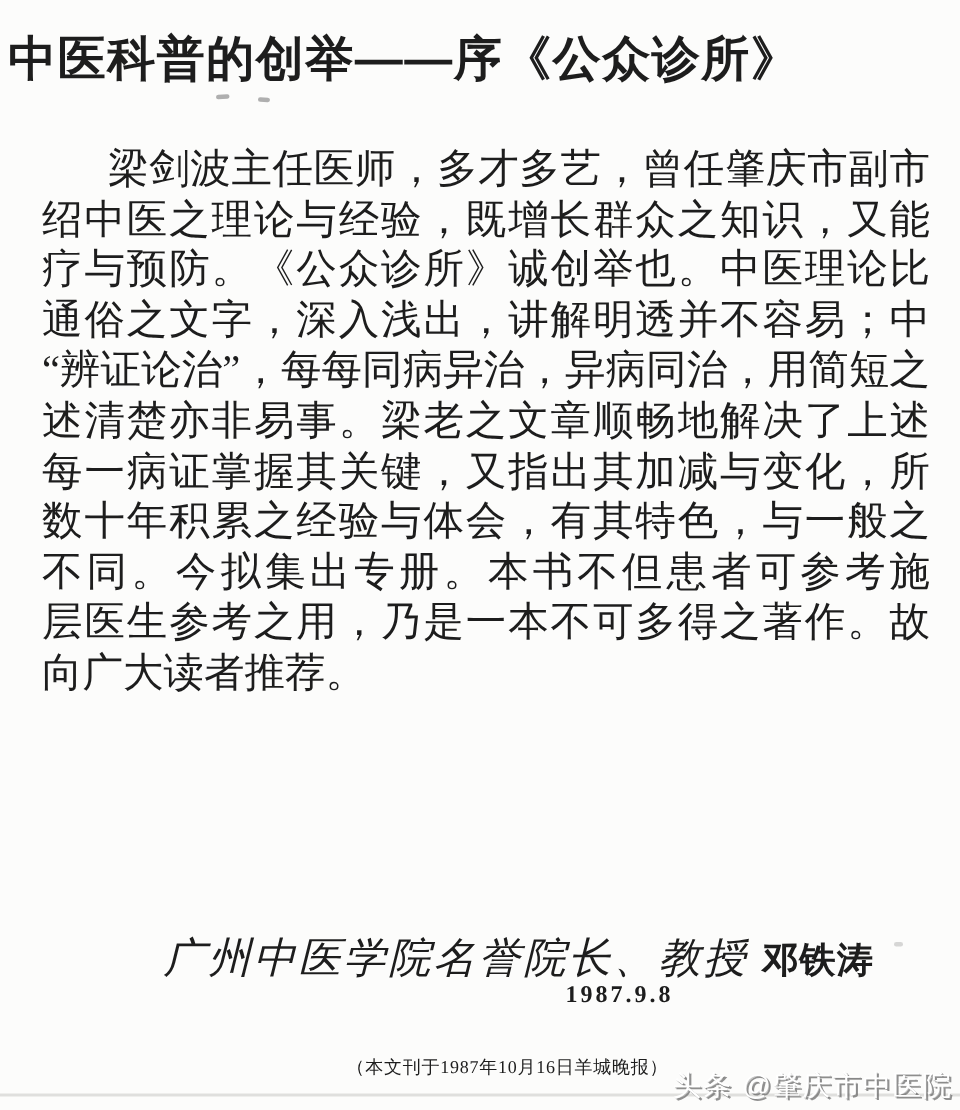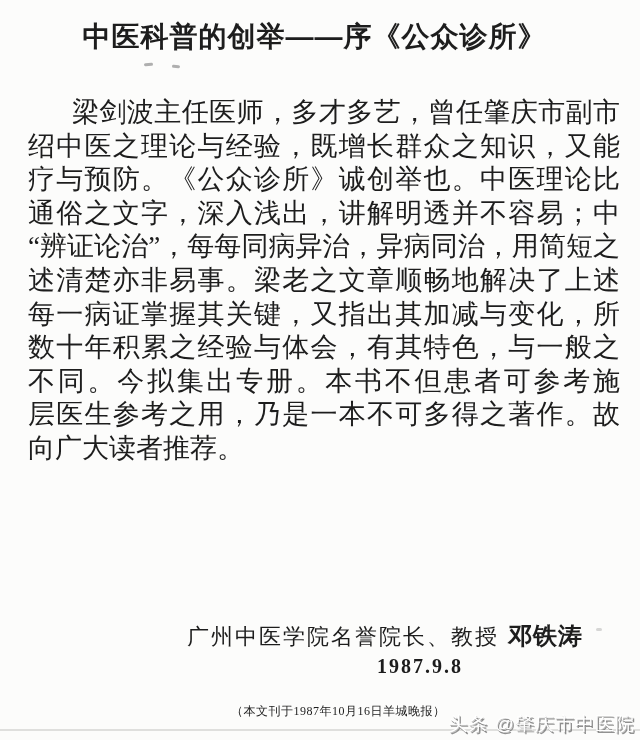--- a/index.html
+++ b/index.html
@@ -17,25 +17,24 @@
     font-family: "Liberation Serif", "DejaVu Serif", serif;
   }
   .title {
     position: absolute;
     top: 18px;
     left: 0;
     width: 539px;
     margin: 0;
     text-align: center;
     font-family: "Liberation Sans", "DejaVu Sans", sans-serif;
-    font-size: 28px;
+    font-size: 32px;
     font-weight: 900;
     letter-spacing: 1px;
     color: var(--text, #1d1d1d);
-    padding-left: 45px;
   }
   .speck {
     position: absolute;
     background: #8f8f8f;
     border-radius: 2px;
     opacity: 0.7;
   }
   .speck-1 { left: 144px; top: 63px; width: 9px; height: 3px; transform: rotate(-4deg); }
   .speck-2 { left: 172px; top: 65px; width: 8px; height: 3px; transform: rotate(3deg); }
   .speck-3 { left: 596px; top: 628px; width: 6px; height: 3px; opacity: 0.35; }
@@ -61,34 +60,35 @@
   }
   .signature {
     position: absolute;
     top: 620px;
     left: 0;
     width: 583px;
     text-align: right;
     white-space: nowrap;
   }
   .sig-prefix {
-    font-size: 22px;
+    font-size: 28px;
     letter-spacing: 2px;
+    font-style: italic;
   }
   .sig-name {
     font-size: 24px;
     font-weight: bold;
     margin-left: 5px;
     letter-spacing: 1px;
   }
   .date {
     position: absolute;
     top: 655px;
     left: 377px;
-    font-size: 20px;
+    font-size: 16px;
     letter-spacing: 2px;
     font-weight: bold;
   }
   .note {
     position: absolute;
     top: 703px;
     left: 231px;
     font-size: 12px;
     letter-spacing: 0.5px;
   }

